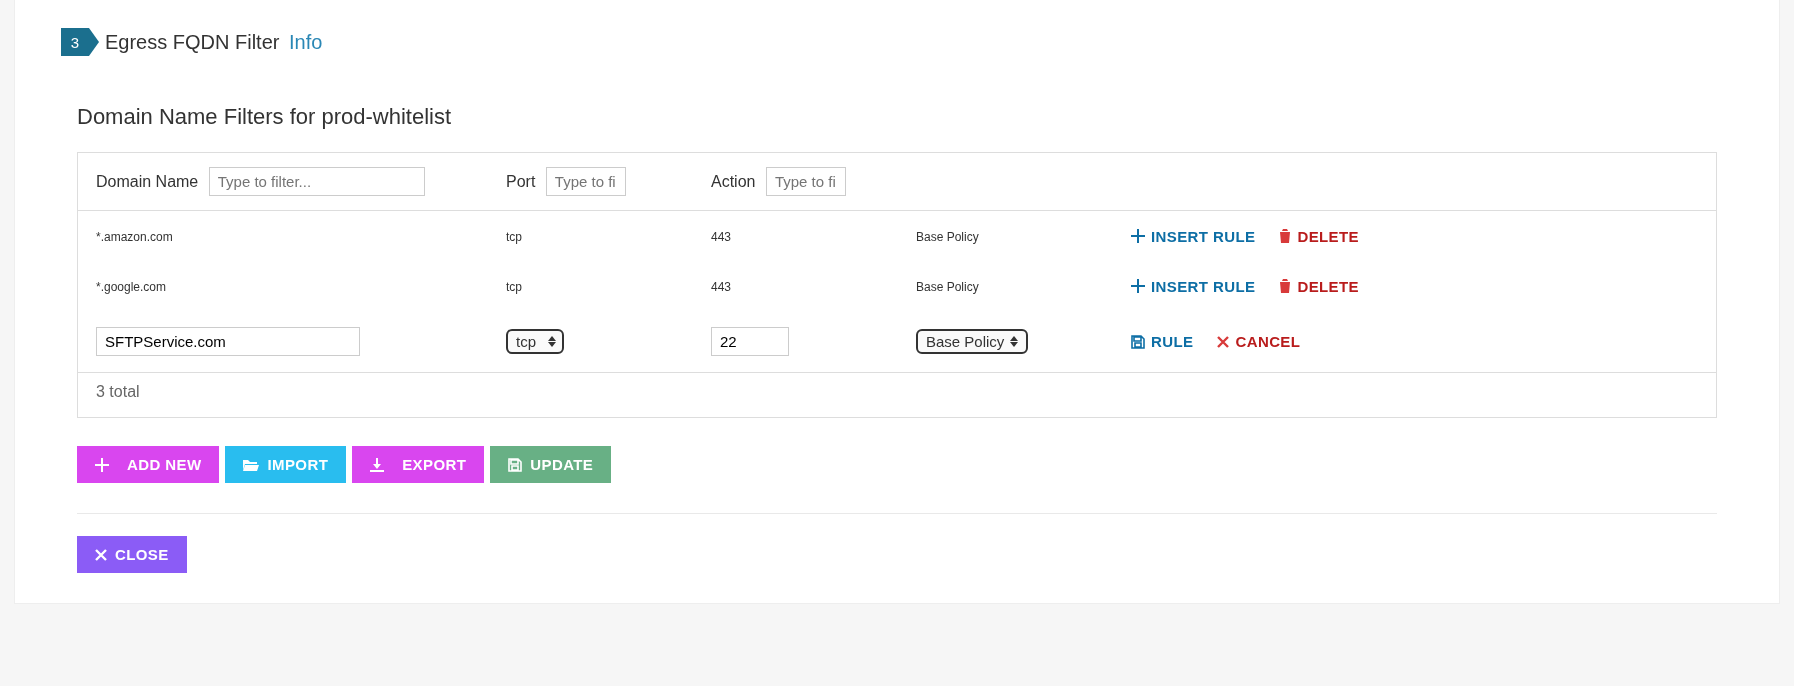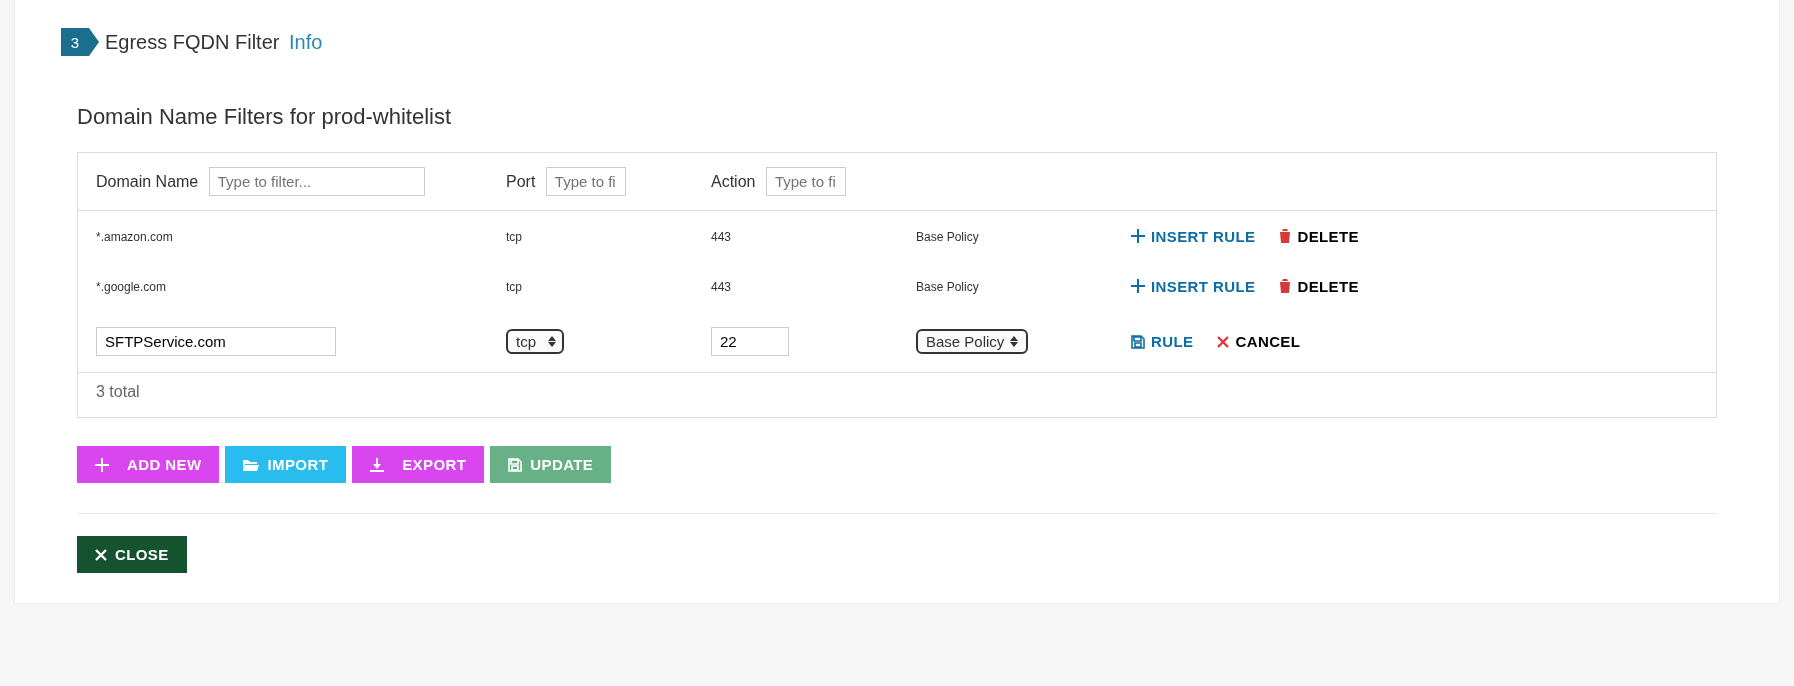--- a/index.html
+++ b/index.html
@@ -110,26 +110,26 @@
   .op-link {
     font-weight: 700;
     font-size: 15px;
     display: inline-flex;
     align-items: center;
     gap: 6px;
     cursor: pointer;
     letter-spacing: 0.4px;
   }
   .op-blue { color: #0d6ea5; text-align: center; }
-  .op-red { color: #000000; }
+  .op-red { color: #b91c1c; }
   .edit-input {
     border: 1px solid #ccc;
     padding: 5px 8px;
     font-size: 15px;
-    width: 240px;
+    width: 264px;
     background: #fff;
   }
   .edit-input.short { width: 78px; }
   .edit-select-wrap {
     display: inline-flex;
     align-items: center;
     border: 2px solid #333;
     border-radius: 6px;
     padding: 2px 6px 2px 8px;
     background: #fafafa;
@@ -165,21 +165,21 @@
     font-size: 15px;
     font-weight: 700;
     color: #fff;
     border: none;
     cursor: pointer;
     letter-spacing: 0.4px;
   }
   .btn-dark  { background: #d946ef; gap: 18px; }
   .btn-light { background: #29bdef; }
   .btn-green { background: #68b085; }
-  .btn-red   { background: #14532d; }
+  .btn-red   { background: #8b5cf6; }
   .close-row { margin-top: 22px; }
   svg { display:block; }
 </style>
 </head>
 <body>
 
 <div class="outer">
 
   <div class="section-header">
     <div class="step-badge">

